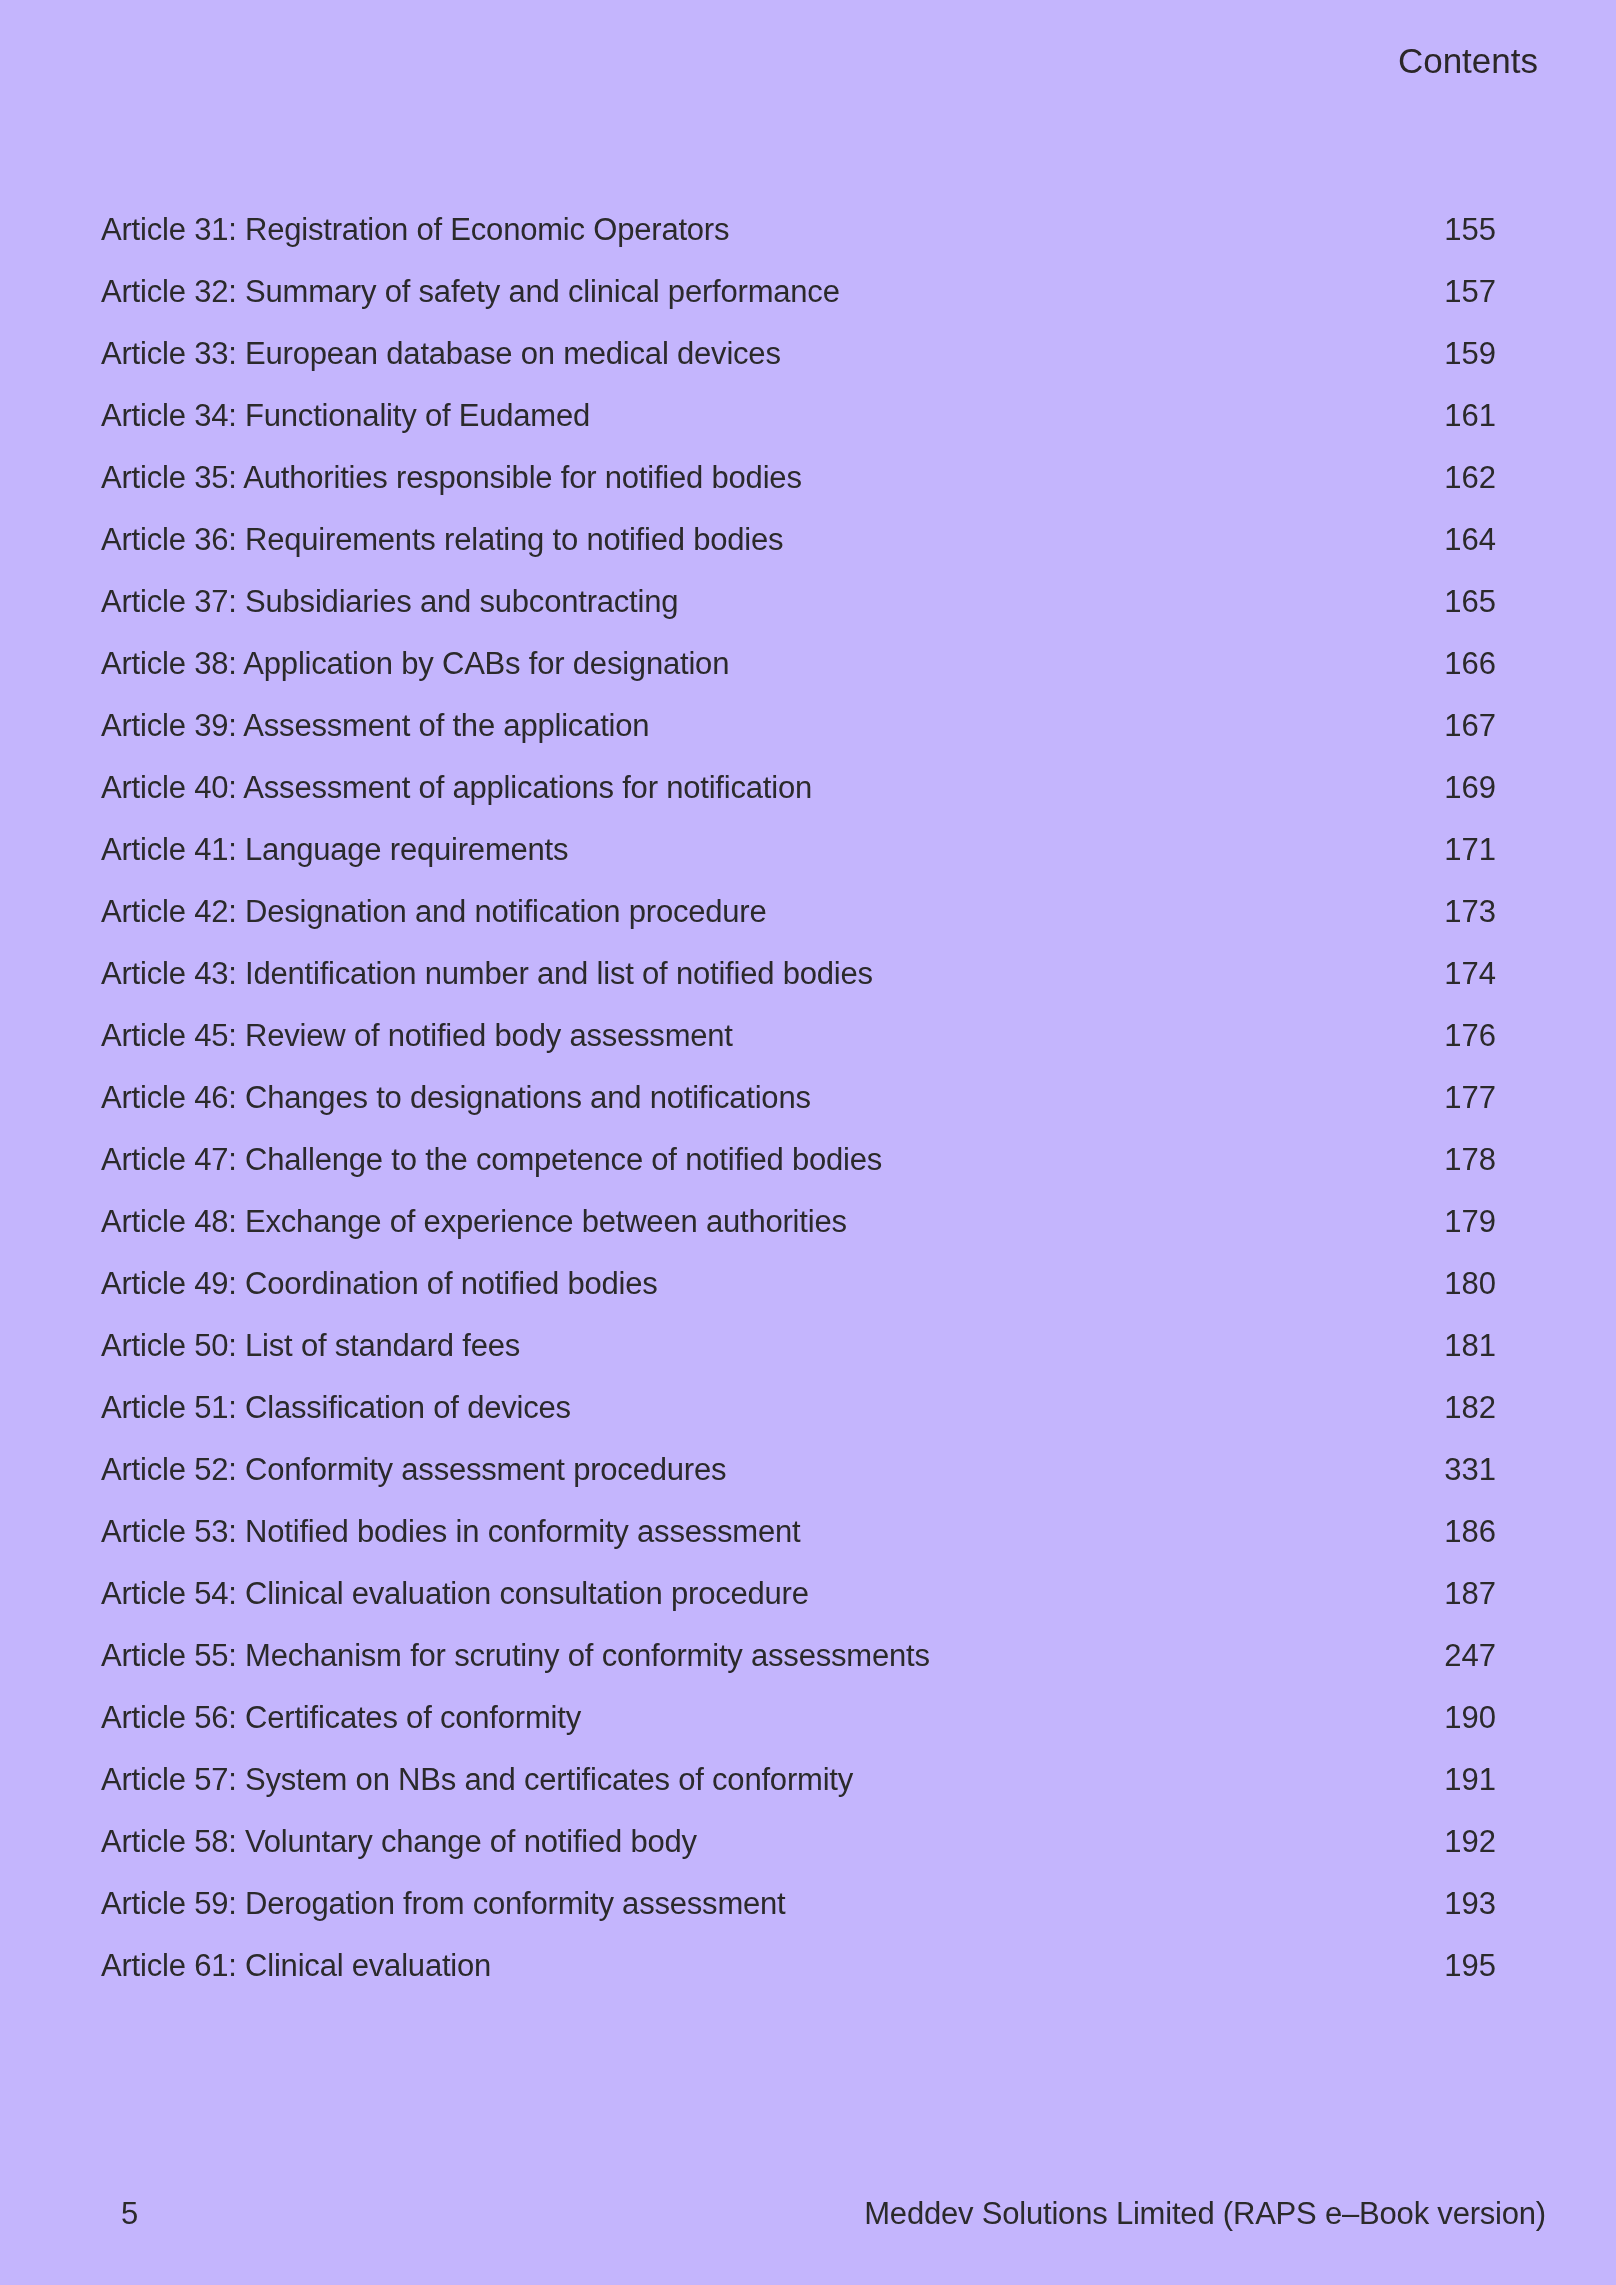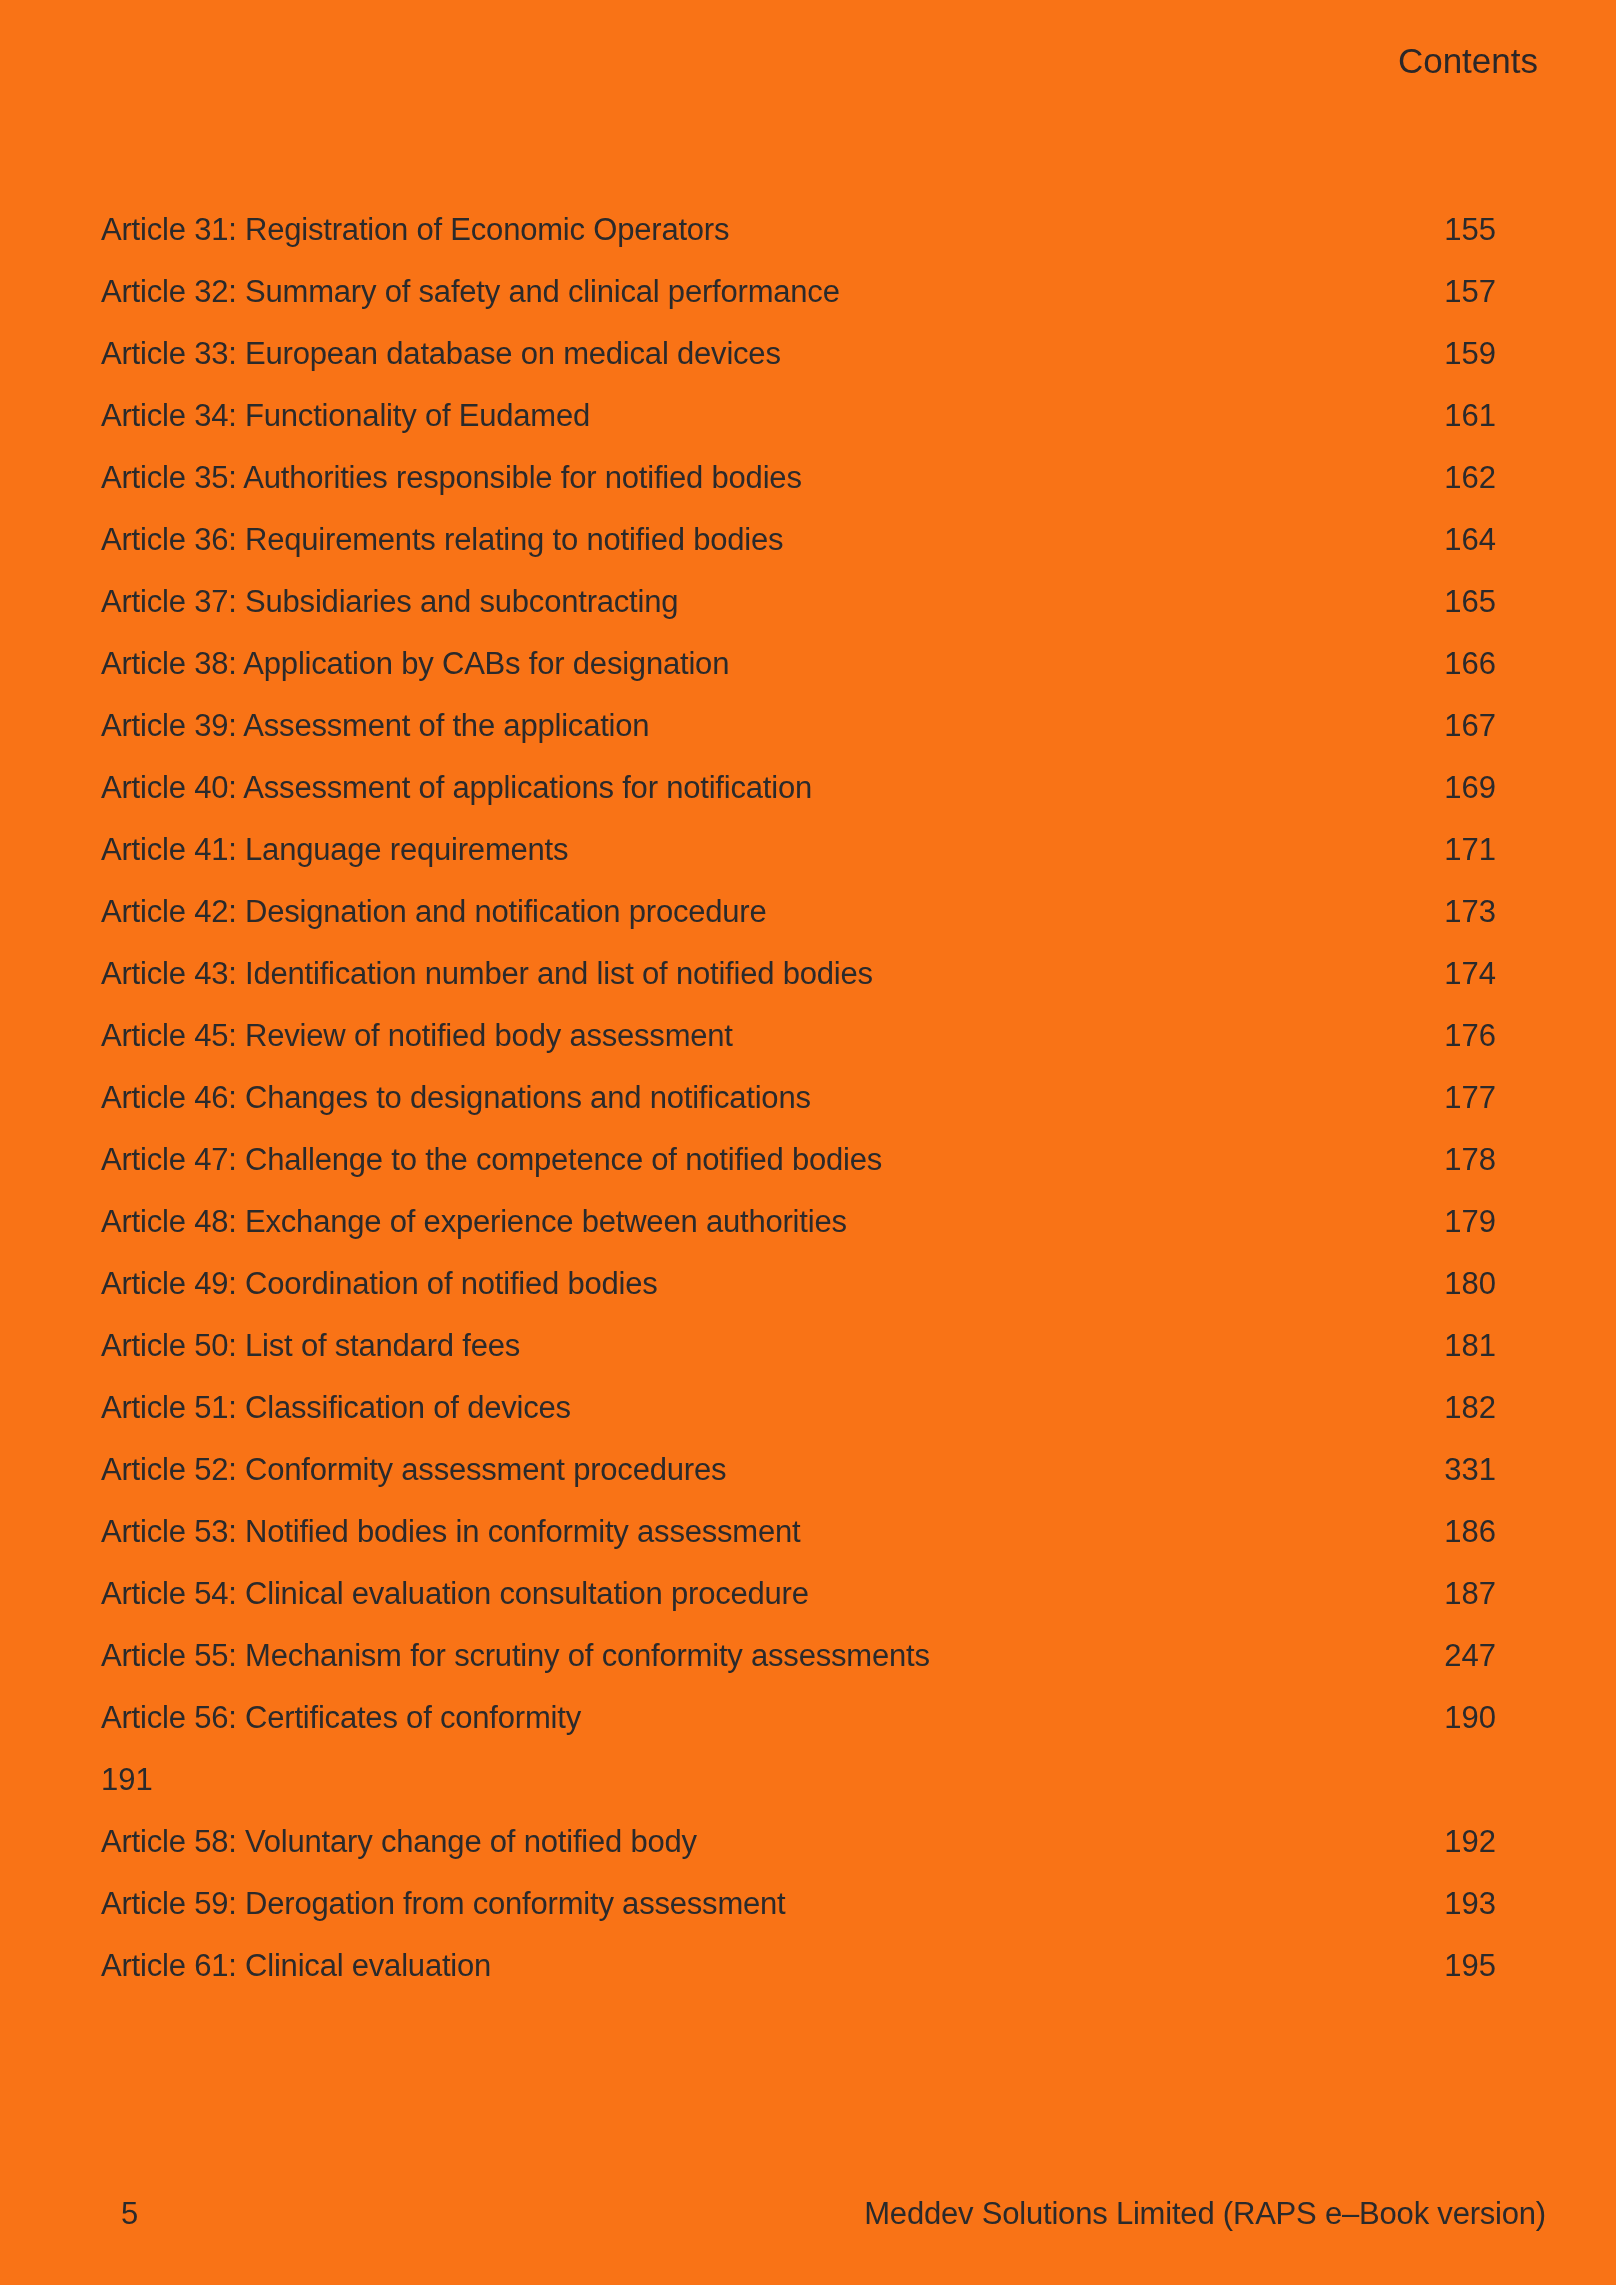--- a/index.html
+++ b/index.html
@@ -4,21 +4,21 @@
 <style>
   html, body {
     margin: 0;
     padding: 0;
     background: #ffffff;
   }
   .page {
     position: relative;
     width: 1616px;
     height: 2286px;
-    background: #f97316;
+    background: #c4b5fd;
     font-family: "Liberation Sans", sans-serif;
     color: #2b2a2b;
     overflow: hidden;
   }
   .contents-title {
     position: absolute;
     top: 43px;
     right: 78px;
     font-size: 35px;
     line-height: 1;
@@ -187,20 +187,21 @@
       <span class="toc-label">Article 55: Mechanism for scrutiny of conformity assessments</span>
       <span class="toc-page">247</span>
     </div>
 
     <div class="toc-row">
       <span class="toc-label">Article 56: Certificates of conformity</span>
       <span class="toc-page">190</span>
     </div>
 
     <div class="toc-row">
+      <span class="toc-label">Article 57: System on NBs and certificates of conformity</span>
       <span class="toc-page">191</span>
     </div>
 
     <div class="toc-row">
       <span class="toc-label">Article 58: Voluntary change of notified body</span>
       <span class="toc-page">192</span>
     </div>
 
     <div class="toc-row">
       <span class="toc-label">Article 59: Derogation from conformity assessment</span>

